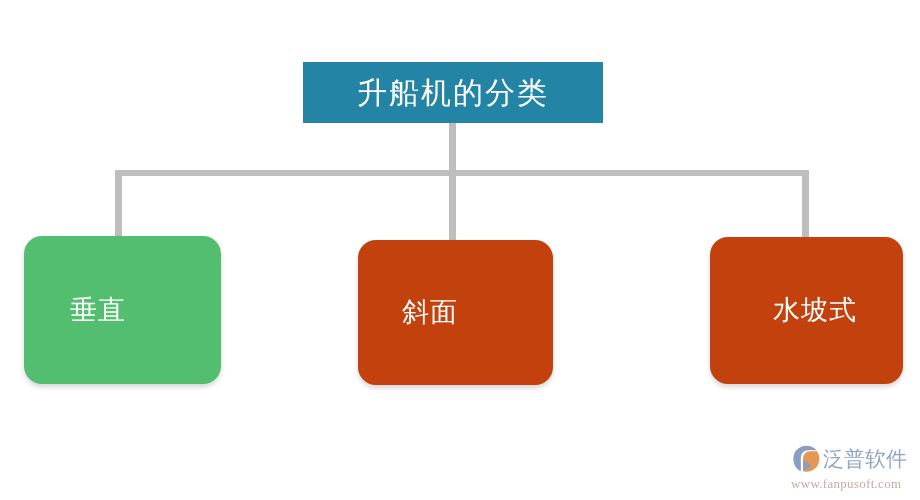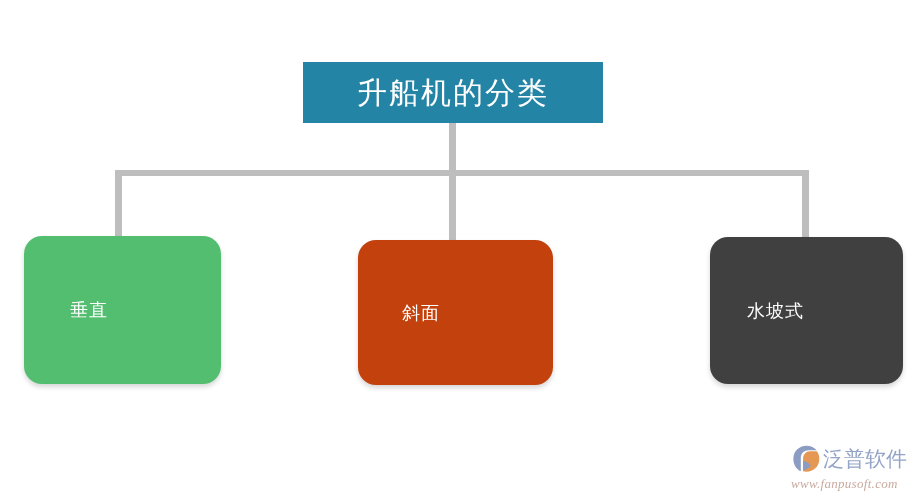--- a/index.html
+++ b/index.html
@@ -81,21 +81,21 @@
   .node-child {
     position: absolute;
     border-radius: 18px;
     box-sizing: border-box;
     box-shadow: 0 3px 5px rgba(0, 0, 0, 0.16);
     display: flex;
     align-items: center;
   }
   .node-child .node-label {
     color: #ffffff;
-    font-size: 18px;
+    font-size: 27px;
     letter-spacing: 1px;
     line-height: 1;
     white-space: nowrap;
   }
   #node-child-0 {
     left: 24px;
     top: 236px;
     width: 197px;
     height: 148px;
     background: #54be70;
@@ -107,22 +107,22 @@
     width: 195px;
     height: 145px;
     background: #c2410c;
     padding-left: 44px;
   }
   #node-child-2 {
     left: 710px;
     top: 237px;
     width: 193px;
     height: 147px;
-    background: #404040;
-    padding-left: 37px;
+    background: #c2410c;
+    padding-left: 63px;
   }
 
   
   #watermark {
     position: absolute;
     left: 789px;
     top: 443px;
     display: flex;
     flex-direction: column;
     align-items: flex-start;
@@ -147,21 +147,20 @@
   }
   #watermark-url {
     color: #c9a9a0;
     font-size: 13px;
     line-height: 1;
     margin-top: 3px;
     margin-left: 2px;
     letter-spacing: 0.3px;
     white-space: nowrap;
     font-family: "Liberation Serif", "DejaVu Serif", serif;
-    font-style: italic;
   }
 </style>
 </head>
 <body>
 
 <div id="diagram-canvas">
 
   <div class="connector" id="connector-stem-top"></div>
   <div class="connector" id="connector-bus"></div>
   <div class="connector" id="connector-drop-left"></div>

